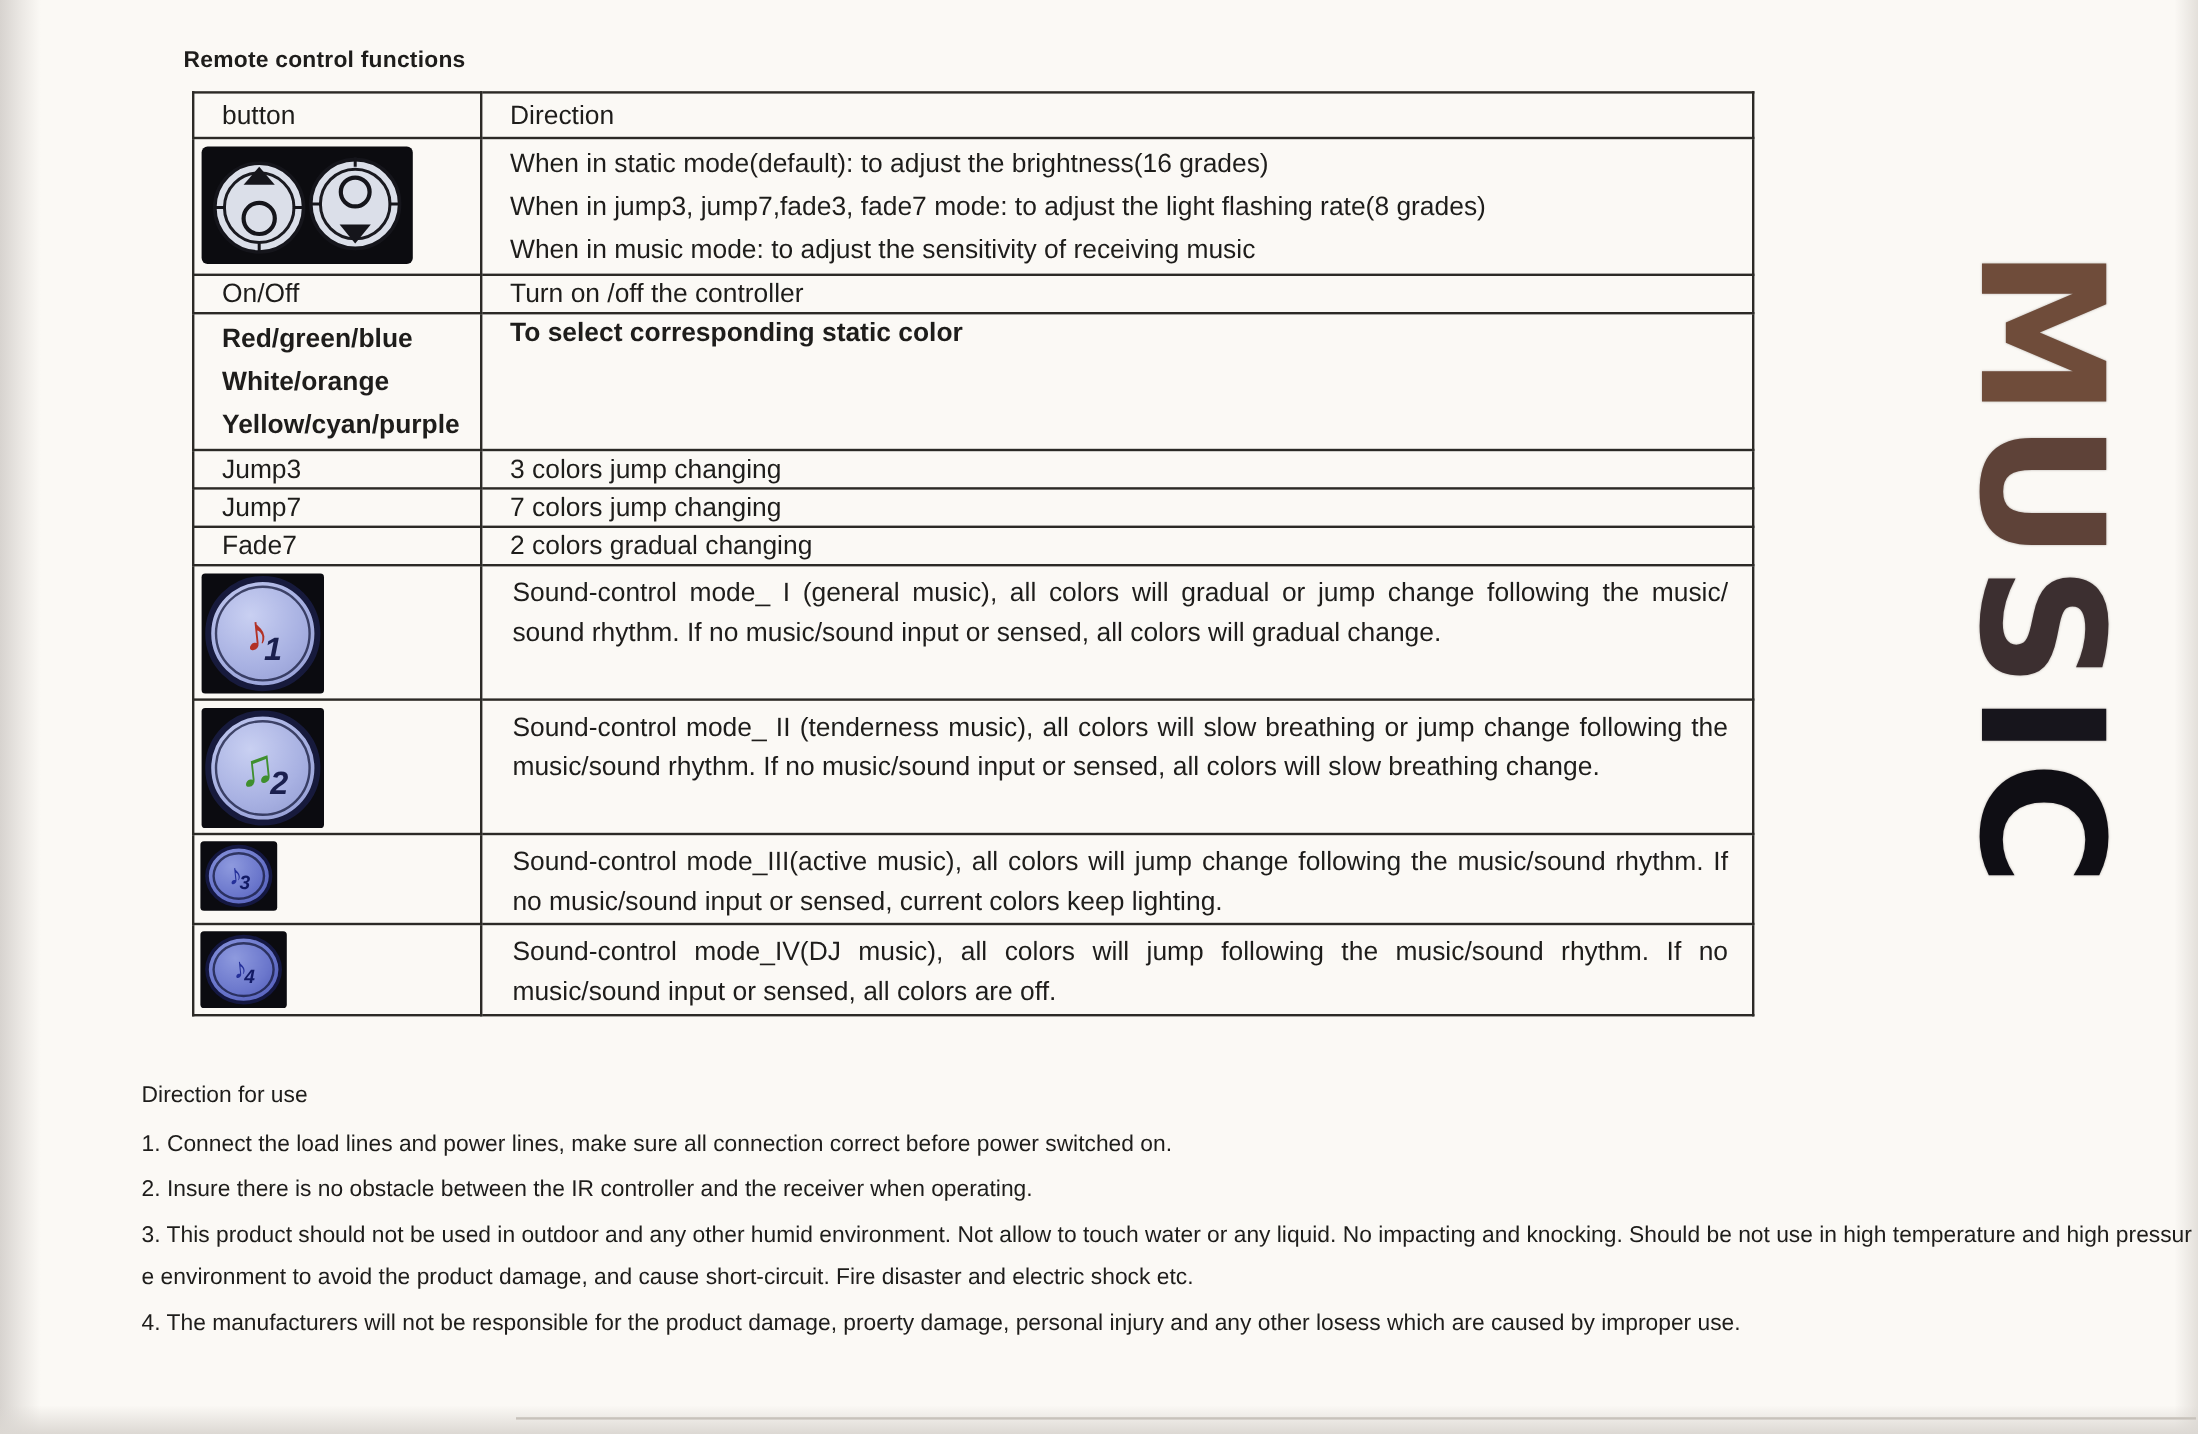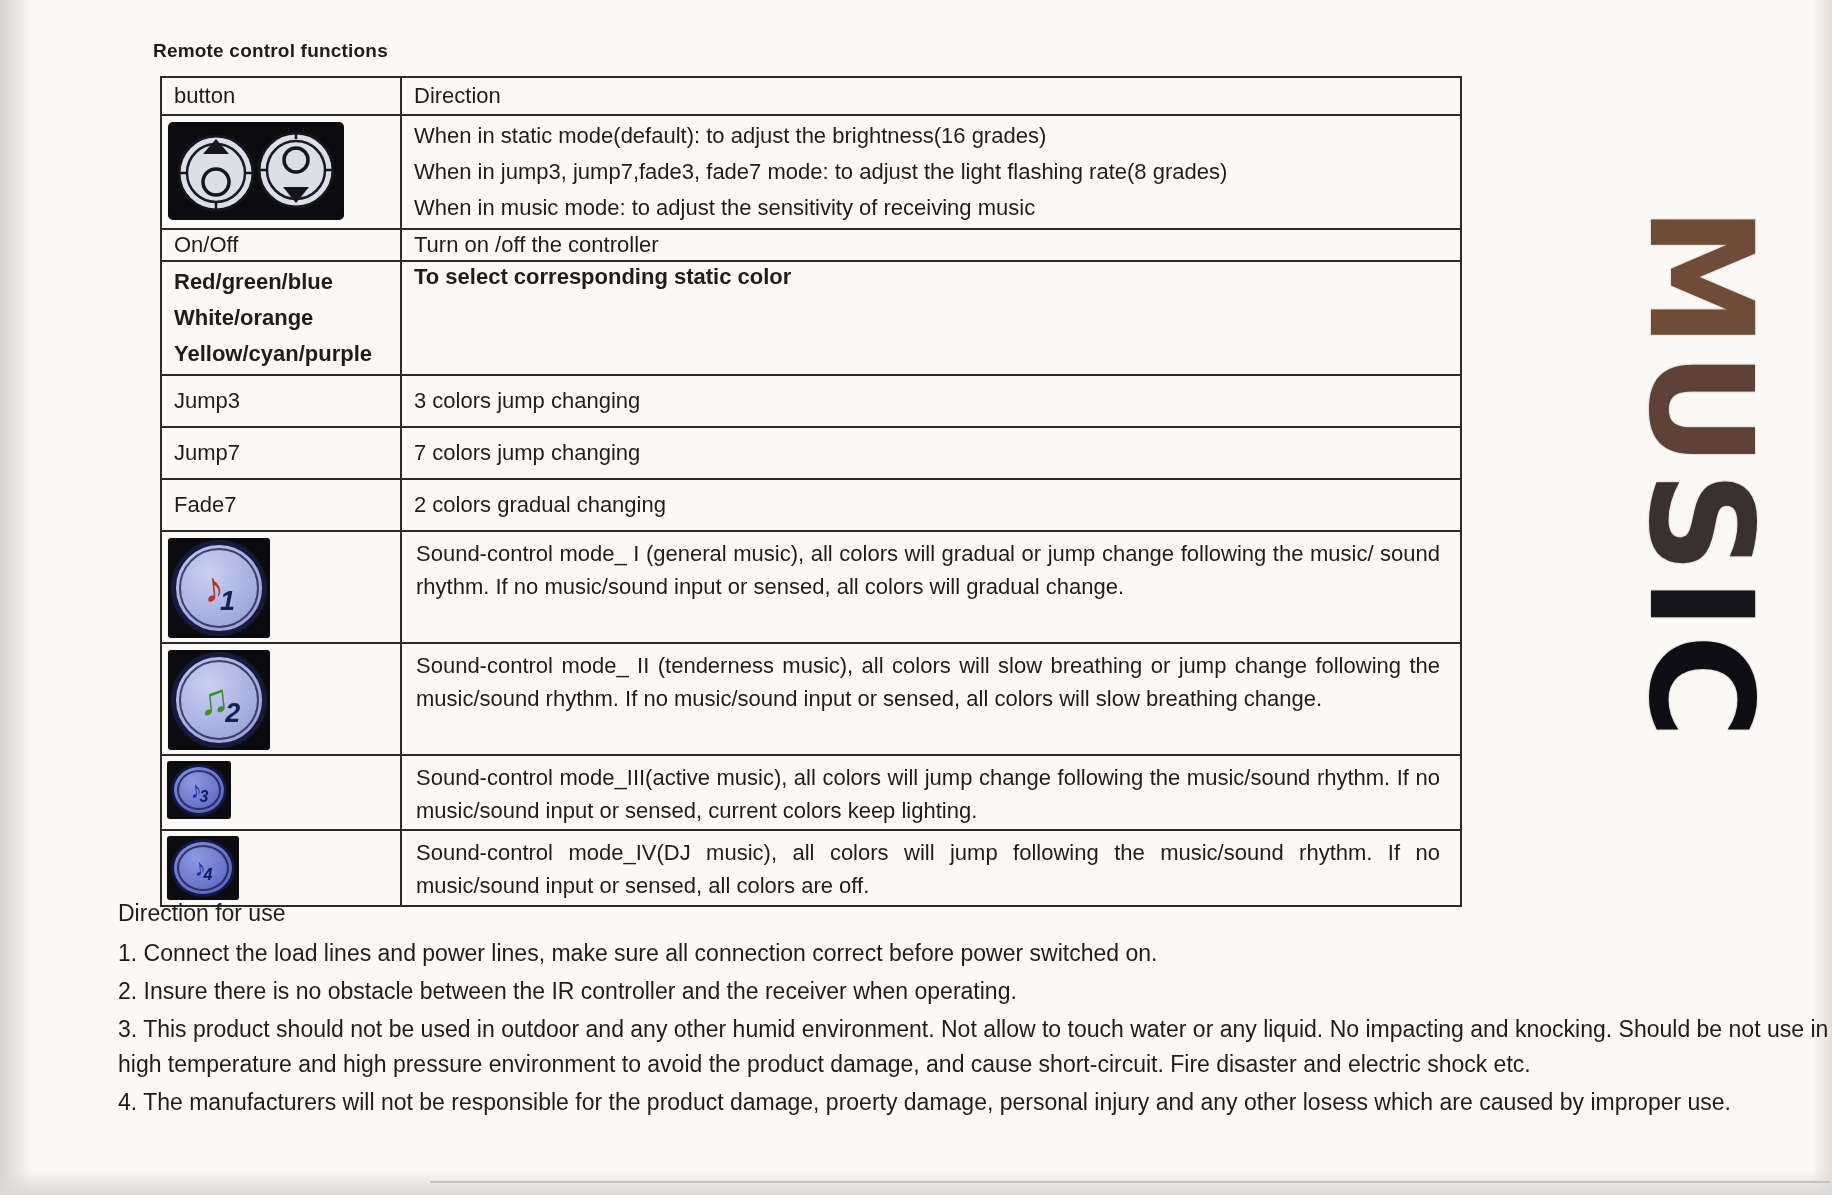--- a/index.html
+++ b/index.html
@@ -17,26 +17,26 @@
     background:linear-gradient(270deg,#e3dfda 0%,rgba(251,249,245,0) 100%);}
   .edge-bottom{position:absolute;left:0;bottom:0;width:100%;height:24px;
     background:linear-gradient(0deg,#dcd8d3 0%,rgba(251,249,245,0) 100%);}
   .bottom-line{position:absolute;left:430px;top:1181px;width:1400px;height:2px;background:#c7c2bb;}
 
   .page-title{position:absolute;left:153px;top:40px;font-size:19px;font-weight:bold;letter-spacing:.2px;}
 
   
   .functions-table{position:absolute;left:160px;top:76px;}
   table{border-collapse:collapse;table-layout:fixed;width:1300px;}
-  td{border:2px solid #2c2a26;font-size:22px;vertical-align:middle;padding:2px 10px 2px 12px;overflow:hidden;}
+  td{border:2px solid #2c2a26;font-size:22px;vertical-align:middle;padding:2px 10px 2px 23px;overflow:hidden;}
   tr.h-header{height:38px;}
   tr.h-big{height:112px;}
   tr.h-onoff{height:28px;}
   tr.h-colors{height:104px;font-weight:bold;}
-  tr.h-sm{height:52px;}
+  tr.h-sm{height:32px;}
   tr.h-m3{height:70px;}
   tr.h-m4{height:76px;}
   td.top{vertical-align:top;}
   .fn-lines div{line-height:36px;white-space:nowrap;}
   .btn-lines div{line-height:36px;}
   .fn-par{line-height:33px;text-align:justify;padding:3px 10px 0 2px;}
   td.icon-cell{padding:0;vertical-align:top;}
 
   
   .dial-block{width:176px;height:98px;background:#0c0c10;border-radius:5px;margin:6px 0 0 6px;
@@ -59,21 +59,21 @@
   .mbtn-sm3{width:64px;height:58px;margin:5px 0 0 5px;}
   .mface-sm3{width:50px;height:46px;border:3px solid #141740;
     background:radial-gradient(circle at 38% 32%, #8e9ade 0%, #6b77cc 55%, #4a55b4 100%);}
   .mbtn-sm4{width:72px;height:64px;margin:5px 0 0 5px;}
   .mface-sm4{width:58px;height:52px;border:3px solid #141740;
     background:radial-gradient(circle at 38% 32%, #8e9ade 0%, #6b77cc 55%, #4a55b4 100%);}
   .note-sm{font-size:24px;}
   .num-sm{font-size:16px;margin:14px 0 0 -2px;color:#121a64;}
 
   
-  .directions{position:absolute;left:118px;top:896px;width:1714px;font-size:23px;}
+  .directions{position:absolute;left:118px;top:896px;width:1714px;font-size:19px;}
   .directions-heading{line-height:34px;margin-bottom:6px;}
   .direction-item{line-height:35px;margin-bottom:3px;word-break:break-all;}
 
   
   .handwriting{position:absolute;left:1365px;top:372px;width:670px;height:205px;
     transform:rotate(90deg);display:flex;align-items:center;justify-content:center;
     font-family:"DejaVu Sans", sans-serif;}
   .handwriting span{font-size:142px;font-weight:900;letter-spacing:4px;
     text-shadow:0 0 2px rgba(40,28,22,.35);}
   .hl-m{color:#6f4c3a;}

